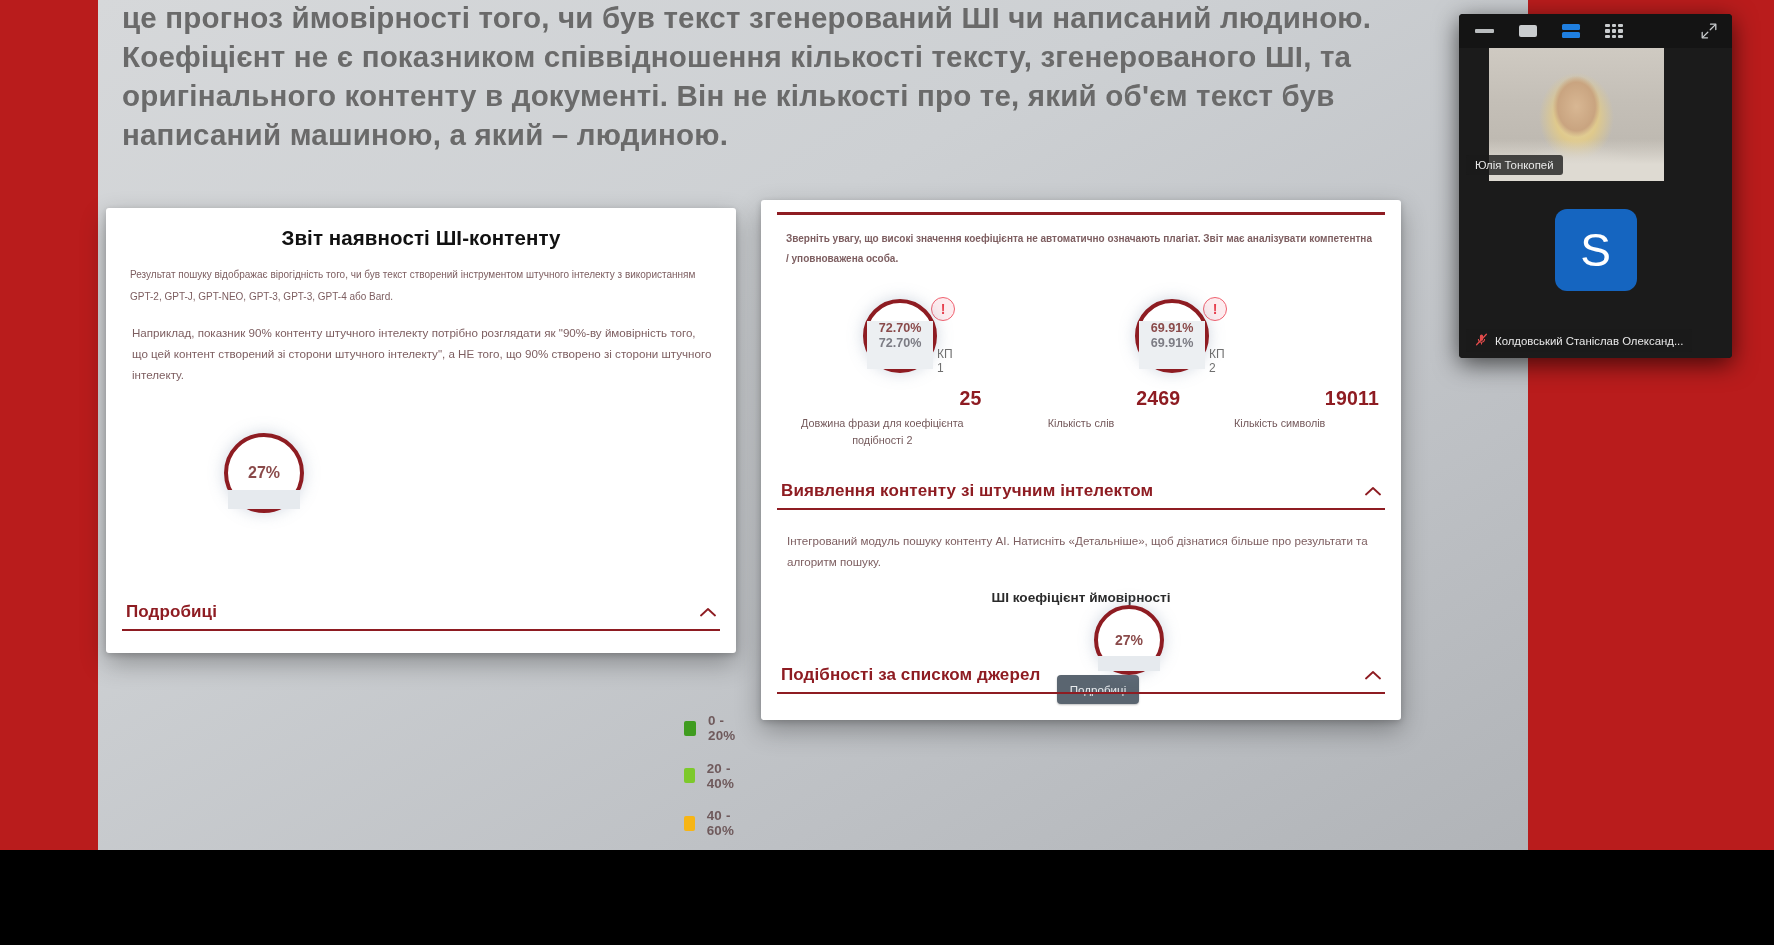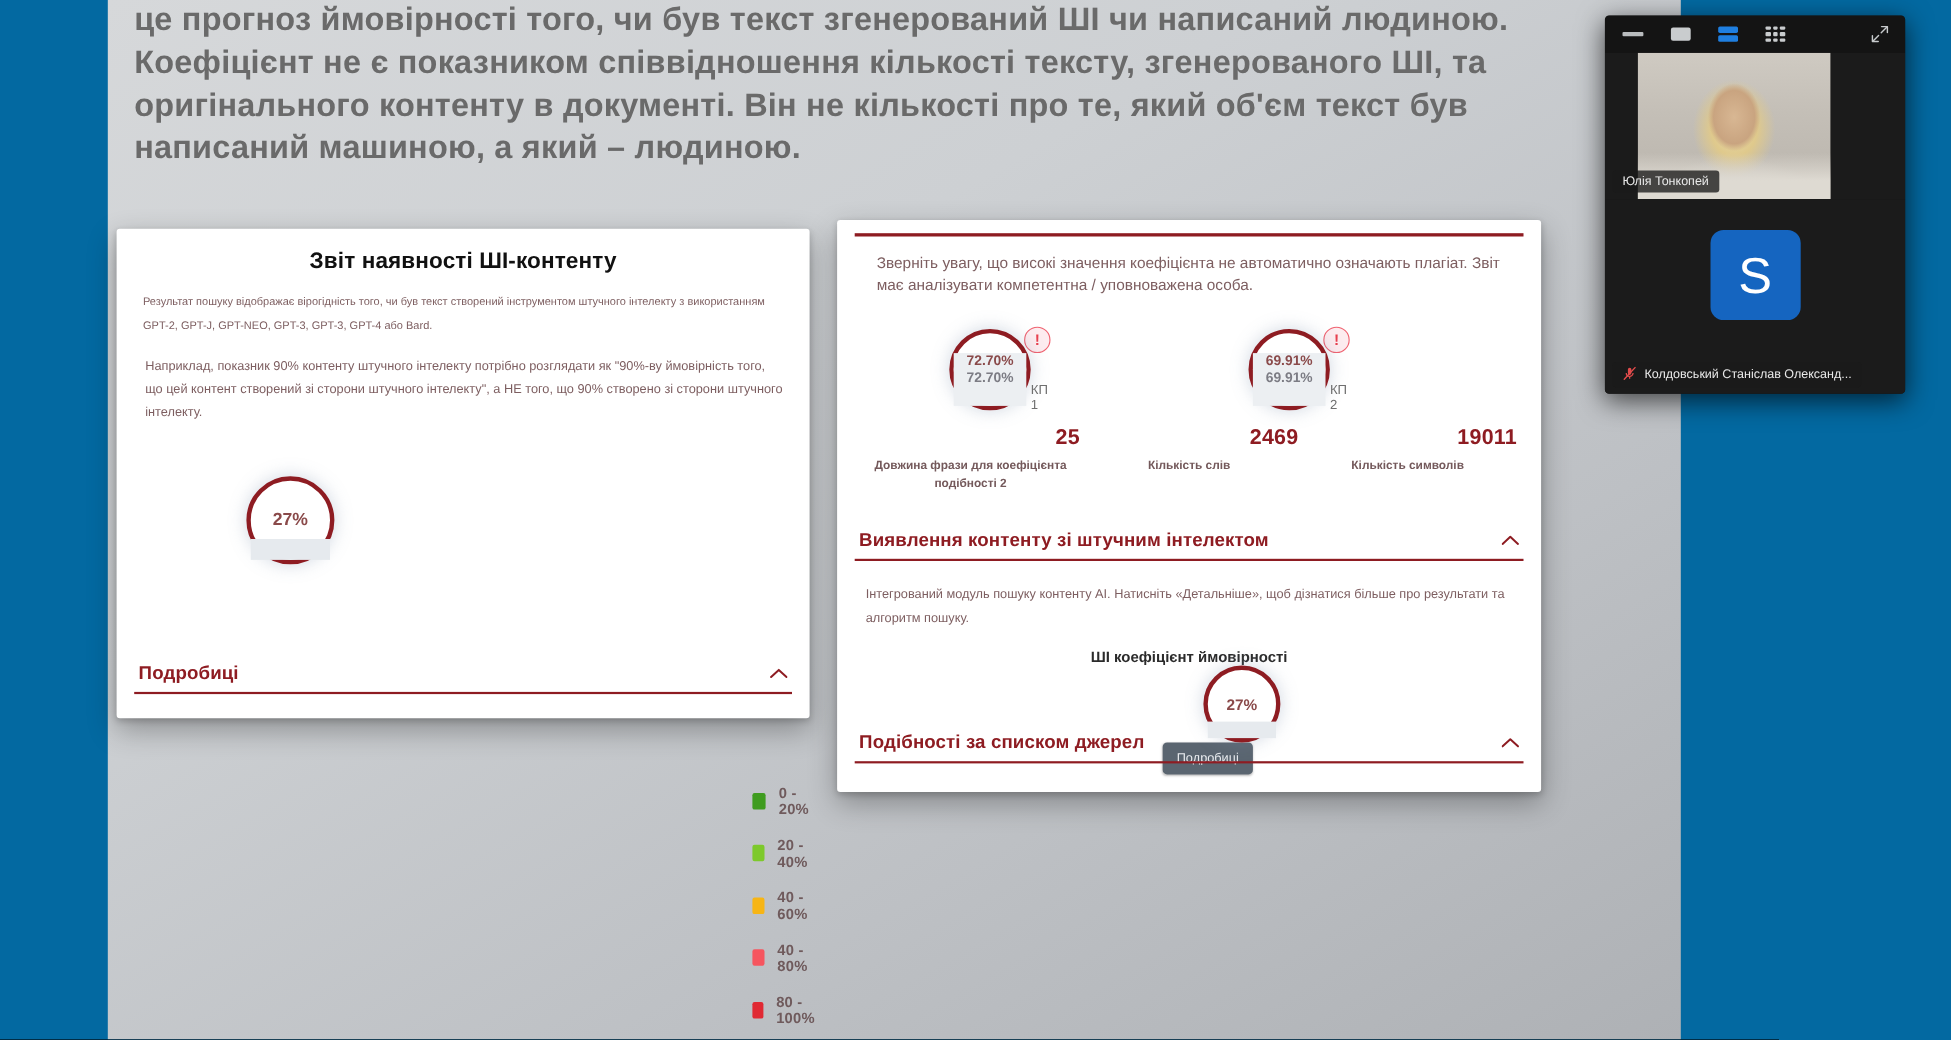--- a/index.html
+++ b/index.html
@@ -1,18 +1,18 @@
 <!DOCTYPE html>
 <html><head>
 <meta charset="utf-8">
 <style>
   html,body{margin:0;padding:0;background:#000;}
   body{width:1774px;height:945px;overflow:hidden;font-family:"Liberation Sans",sans-serif;}
 
-  #screen{position:relative;width:1774px;height:945px;background:#0369a1;overflow:hidden;}
+  #screen{position:relative;width:1774px;height:850px;background:#b91c1c;overflow:hidden;}
 
   
   #slide{
     position:absolute;left:98px;top:0;width:1430px;height:945px;
     background:linear-gradient(150deg,#d6d8da 0%,#cdd0d3 35%,#bdc0c4 70%,#aeb1b5 100%);
   }
 
   
   #slide-text{
     position:absolute;left:24px;top:-2px;width:1330px;
@@ -73,40 +73,40 @@
 
   
   #legend{position:absolute;left:578px;top:505px;}
   .leg-row{display:flex;align-items:center;margin-bottom:17.5px;}
   .leg-sw{width:15px;height:15px;border-radius:2px;margin-right:12px;}
   .leg-lb{color:#6f5a5c;font-size:13.4px;font-weight:bold;letter-spacing:.2px;}
 
   
   .top-rule{height:0;border-top:3px solid #8E1C22;margin:12px 16px 0 16px;}
   .note{
-    color:#7d5e60;font-size:14px;line-height:20px;margin:14px 26px 0 36px;
+    color:#7d5e60;font-size:10px;line-height:20px;margin:14px 26px 0 25px;font-weight:bold;
   }
 
   .kp-row{position:relative;height:110px;margin-top:6px;}
   .kp{position:absolute;display:flex;align-items:flex-start;}
   .kp .gauge{width:66px;height:66px;border-width:4px;}
   .kp .gauge .fill{height:72%;background:#eceff2;}
   .kp .gauge .val{font-size:12.6px;line-height:15px;}
   .kp .gauge .val2{font-size:12.6px;line-height:15px;}
   .bang{
     width:22px;height:22px;border-radius:50%;background:#fdecef;
     border:1.8px solid #f0616f;color:#e8414f;font-weight:bold;font-size:14px;
     display:flex;align-items:center;justify-content:center;margin-left:-6px;margin-top:-2px;
   }
   .kp-lab{position:absolute;left:74px;top:48px;color:#6f6f6f;font-size:12px;}
 
   .stats{display:flex;margin:2px 22px 0 22px;}
   .stat{flex:1;text-align:center;}
   .stat .num{color:#8E1C22;font-weight:bold;font-size:19.5px;letter-spacing:.2px;text-align:right;}
-  .stat .lab{color:#74595b;font-size:10.8px;line-height:17px;margin-top:5px;font-weight:bold;}
+  .stat .lab{color:#74595b;font-size:10.8px;line-height:17px;margin-top:5px;}
 
   .ai-row{display:flex;align-items:center;margin:18px 0 0 0;padding:0 30px;flex-direction:column;}
   .ai-label{color:#2b2b2b;font-weight:bold;font-size:13.6px;}
   #ai-gauge{width:62px;height:62px;border-width:4px;margin-left:96px;}
   #ai-gauge .fill{height:25%;}
   #ai-gauge .val{font-size:14px;}
   .btn-details{
     margin-left:34px;background:#5a6570;color:#e8ebee;font-size:11.6px;
     padding:8px 13px;border-radius:4px;border:none;box-shadow:0 1px 2px rgba(0,0,0,.25);
     cursor:pointer;

